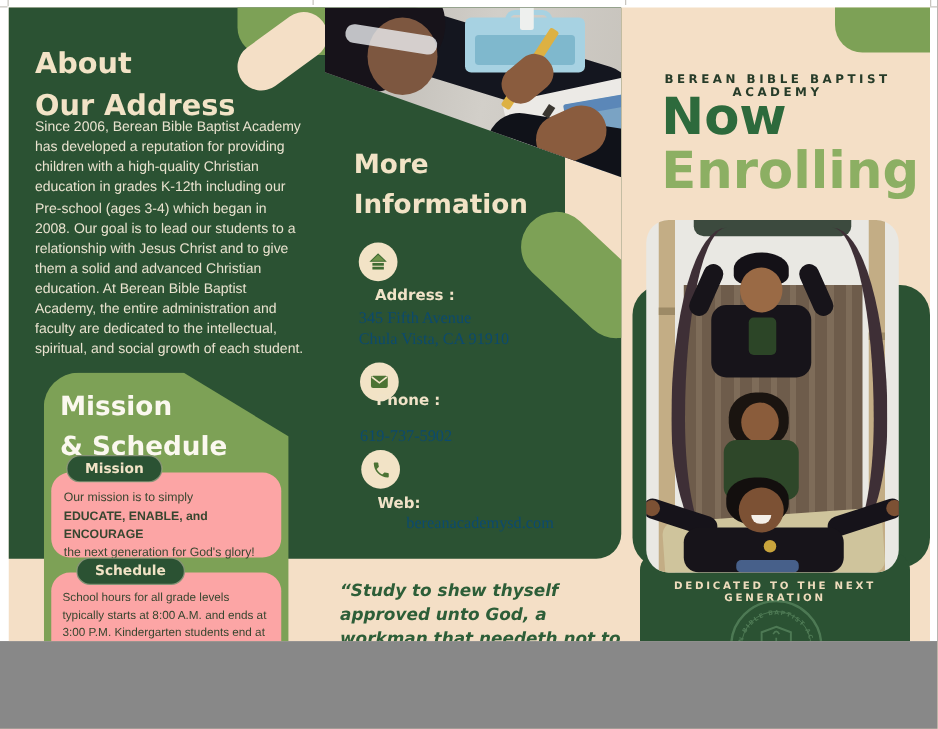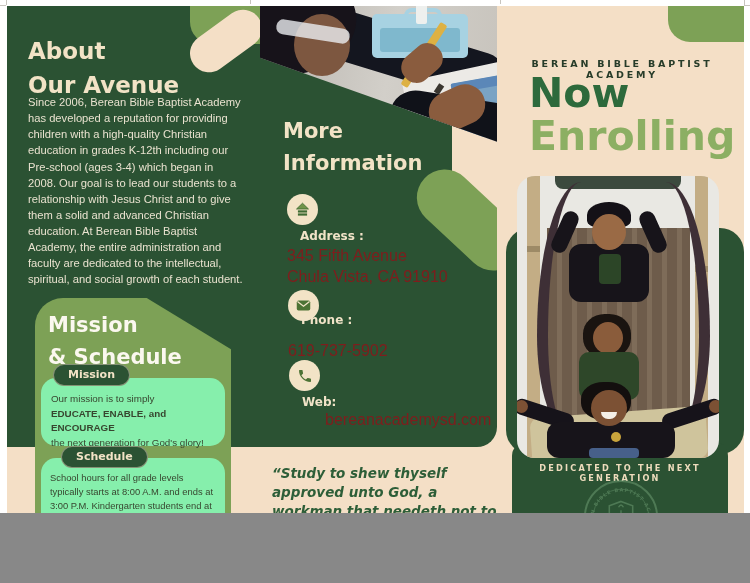--- a/index.html
+++ b/index.html
@@ -49,33 +49,33 @@
   .about-body{left:28px;top:94px;width:216px;font-size:11.2px;line-height:1.44;color:#e9e2cf;}
 
   
   .ms-panel{left:35px;top:298px;width:196px;height:256px;background:#7da156;border-radius:28px;
             clip-path:polygon(0 0,57% 0,100% 20%,100% 100%,0 100%);}
   .ms-title{left:13px;top:12px;font-size:21px;line-height:1.5;color:#fbf8ef;}
   .pill{position:absolute;background:#2b5233;color:#f2e3c6;font-family:"DejaVu Sans",sans-serif;
         font-weight:bold;font-size:11px;padding:3px 14px 4px;border-radius:12px;border:1px solid rgba(244,223,198,.45);z-index:3;}
   .pill-mission{left:18px;top:66px;}
   .pill-schedule{left:26px;top:148px;}
-  .gray-box{position:absolute;background:#86efac;border-radius:15px;color:#37462f;z-index:2;}
+  .gray-box{position:absolute;background:#fca5a5;border-radius:15px;color:#37462f;z-index:2;}
   .box-mission{left:6px;top:80px;width:184px;height:68px;padding:14px 10px 0;box-sizing:border-box;
                font-size:9.8px;line-height:1.5;}
   .box-schedule{left:6px;top:160px;width:184px;height:90px;padding:13px 9px 0;box-sizing:border-box;
                font-size:9.4px;line-height:1.5;}
   .m-bold{font-weight:bold;}
 
   
   .more-title{left:283px;top:116px;font-size:21px;line-height:1.5;color:#f2e3c6;}
   .ico{position:absolute;width:31px;height:31px;background:#f2e3c6;border-radius:50%;
        display:flex;align-items:center;justify-content:center;}
   .c-label{position:absolute;font-family:"DejaVu Sans",sans-serif;font-weight:bold;font-size:12px;color:#f1e3c8;margin-left:13px;}
-  .c-val{position:absolute;font-size:16px;line-height:1.3;color:#7f1d1d;}
+  .c-val{position:absolute;font-size:13px;line-height:1.3;color:#0c4a6e;font-family:Liberation Serif, serif;}
   .quote{left:272px;top:464px;width:230px;font-size:13.5px;line-height:1.42;font-style:italic;
          font-weight:bold;color:#2d5e38;font-family:"DejaVu Sans",sans-serif;}
   .quote-ref{left:272px;top:524px;font-size:18px;color:#2d5e38;}
 
   
   .olive-b{left:668px;top:6px;width:76px;height:36px;background:#7da156;border-radius:0 0 0 22px;}
   .school-name{left:500px;top:58px;width:244px;text-align:center;font-size:9.5px;letter-spacing:2.8px;
                color:#273c29;font-family:"DejaVu Sans",sans-serif;font-weight:bold;}
   .now1{left:529px;top:72px;font-size:41px;line-height:1.05;color:#2d6a3c;font-weight:800;}
   .now2{left:529px;top:115px;font-size:41px;line-height:1.05;color:#8caf63;font-weight:800;}
@@ -154,21 +154,21 @@
       <div class="abs p1-hand"></div>
       <div class="abs p1-pencil"></div>
       <div class="abs p1-tip"></div>
       <div class="abs p1-hand2"></div>
     </div>
     <div class="abs capsule"></div>
   </div>
 
   <div class="abs about-title hd">
     <div>About</div>
-    <div>Our Avenue</div>
+    <div>Our Address</div>
   </div>
   <div class="abs about-body">Since 2006, Berean Bible Baptist Academy has developed a reputation for providing children with a high-quality Christian education in grades K-12th including our Pre-school (ages 3-4) which began in 2008. Our goal is to lead our students to a relationship with Jesus Christ and to give them a solid and advanced Christian education. At Berean Bible Baptist Academy, the entire administration and faculty are dedicated to the intellectual, spiritual, and social growth of each student.</div>
 
   <div class="abs ms-panel">
     <div class="abs ms-title hd">
       <div>Mission</div>
       <div>&amp; Schedule</div>
     </div>
 
     <div class="pill pill-mission">Mission</div>

